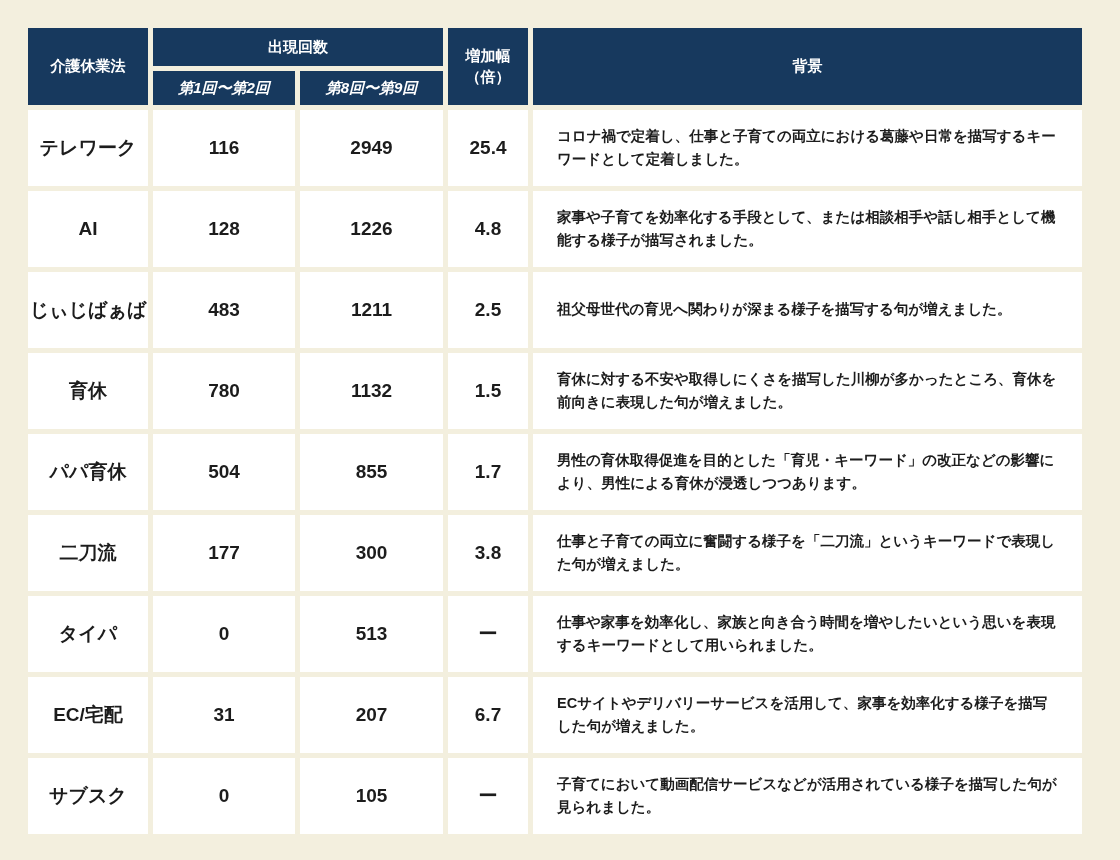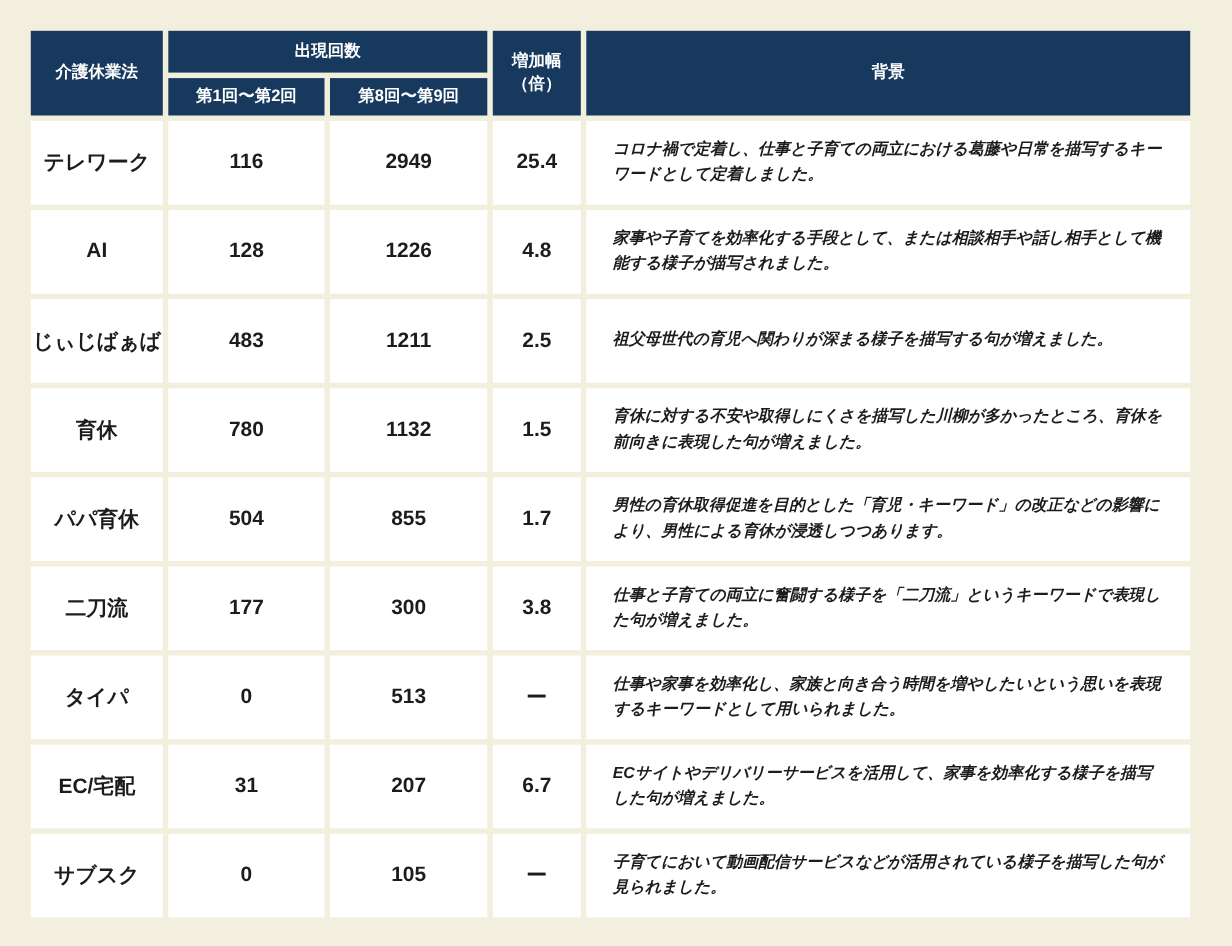--- a/index.html
+++ b/index.html
@@ -32,39 +32,38 @@
     background: #17395e;
     color: #ffffff;
     font-weight: bold;
     font-size: 15px;
     text-align: center;
     vertical-align: middle;
     padding: 4px 2px;
     line-height: 1.35;
   }
   tr.hdr-top th.span2 { height: 30px; }
-  tr.hdr-sub th { height: 26px; }
+  tr.hdr-sub th { height: 26px; font-style: italic; }
 
   td {
     background: #ffffff;
     color: #1c1c1c;
     font-weight: bold;
     font-size: 19px;
     vertical-align: middle;
     height: 76px;
     padding: 0;
   }
   td.center { text-align: center; }
   td.bg-cell {
     text-align: left;
     font-size: 14.5px;
     line-height: 1.6;
     padding: 8px 20px 8px 24px;
     box-sizing: border-box;
-    font-style: italic;
   }
   .two-line span { display: block; }
 </style>
 </head>
 <body>
 
 <div class="page">
   <table class="kw-table">
     <colgroup>
       <col class="c-keyword">

